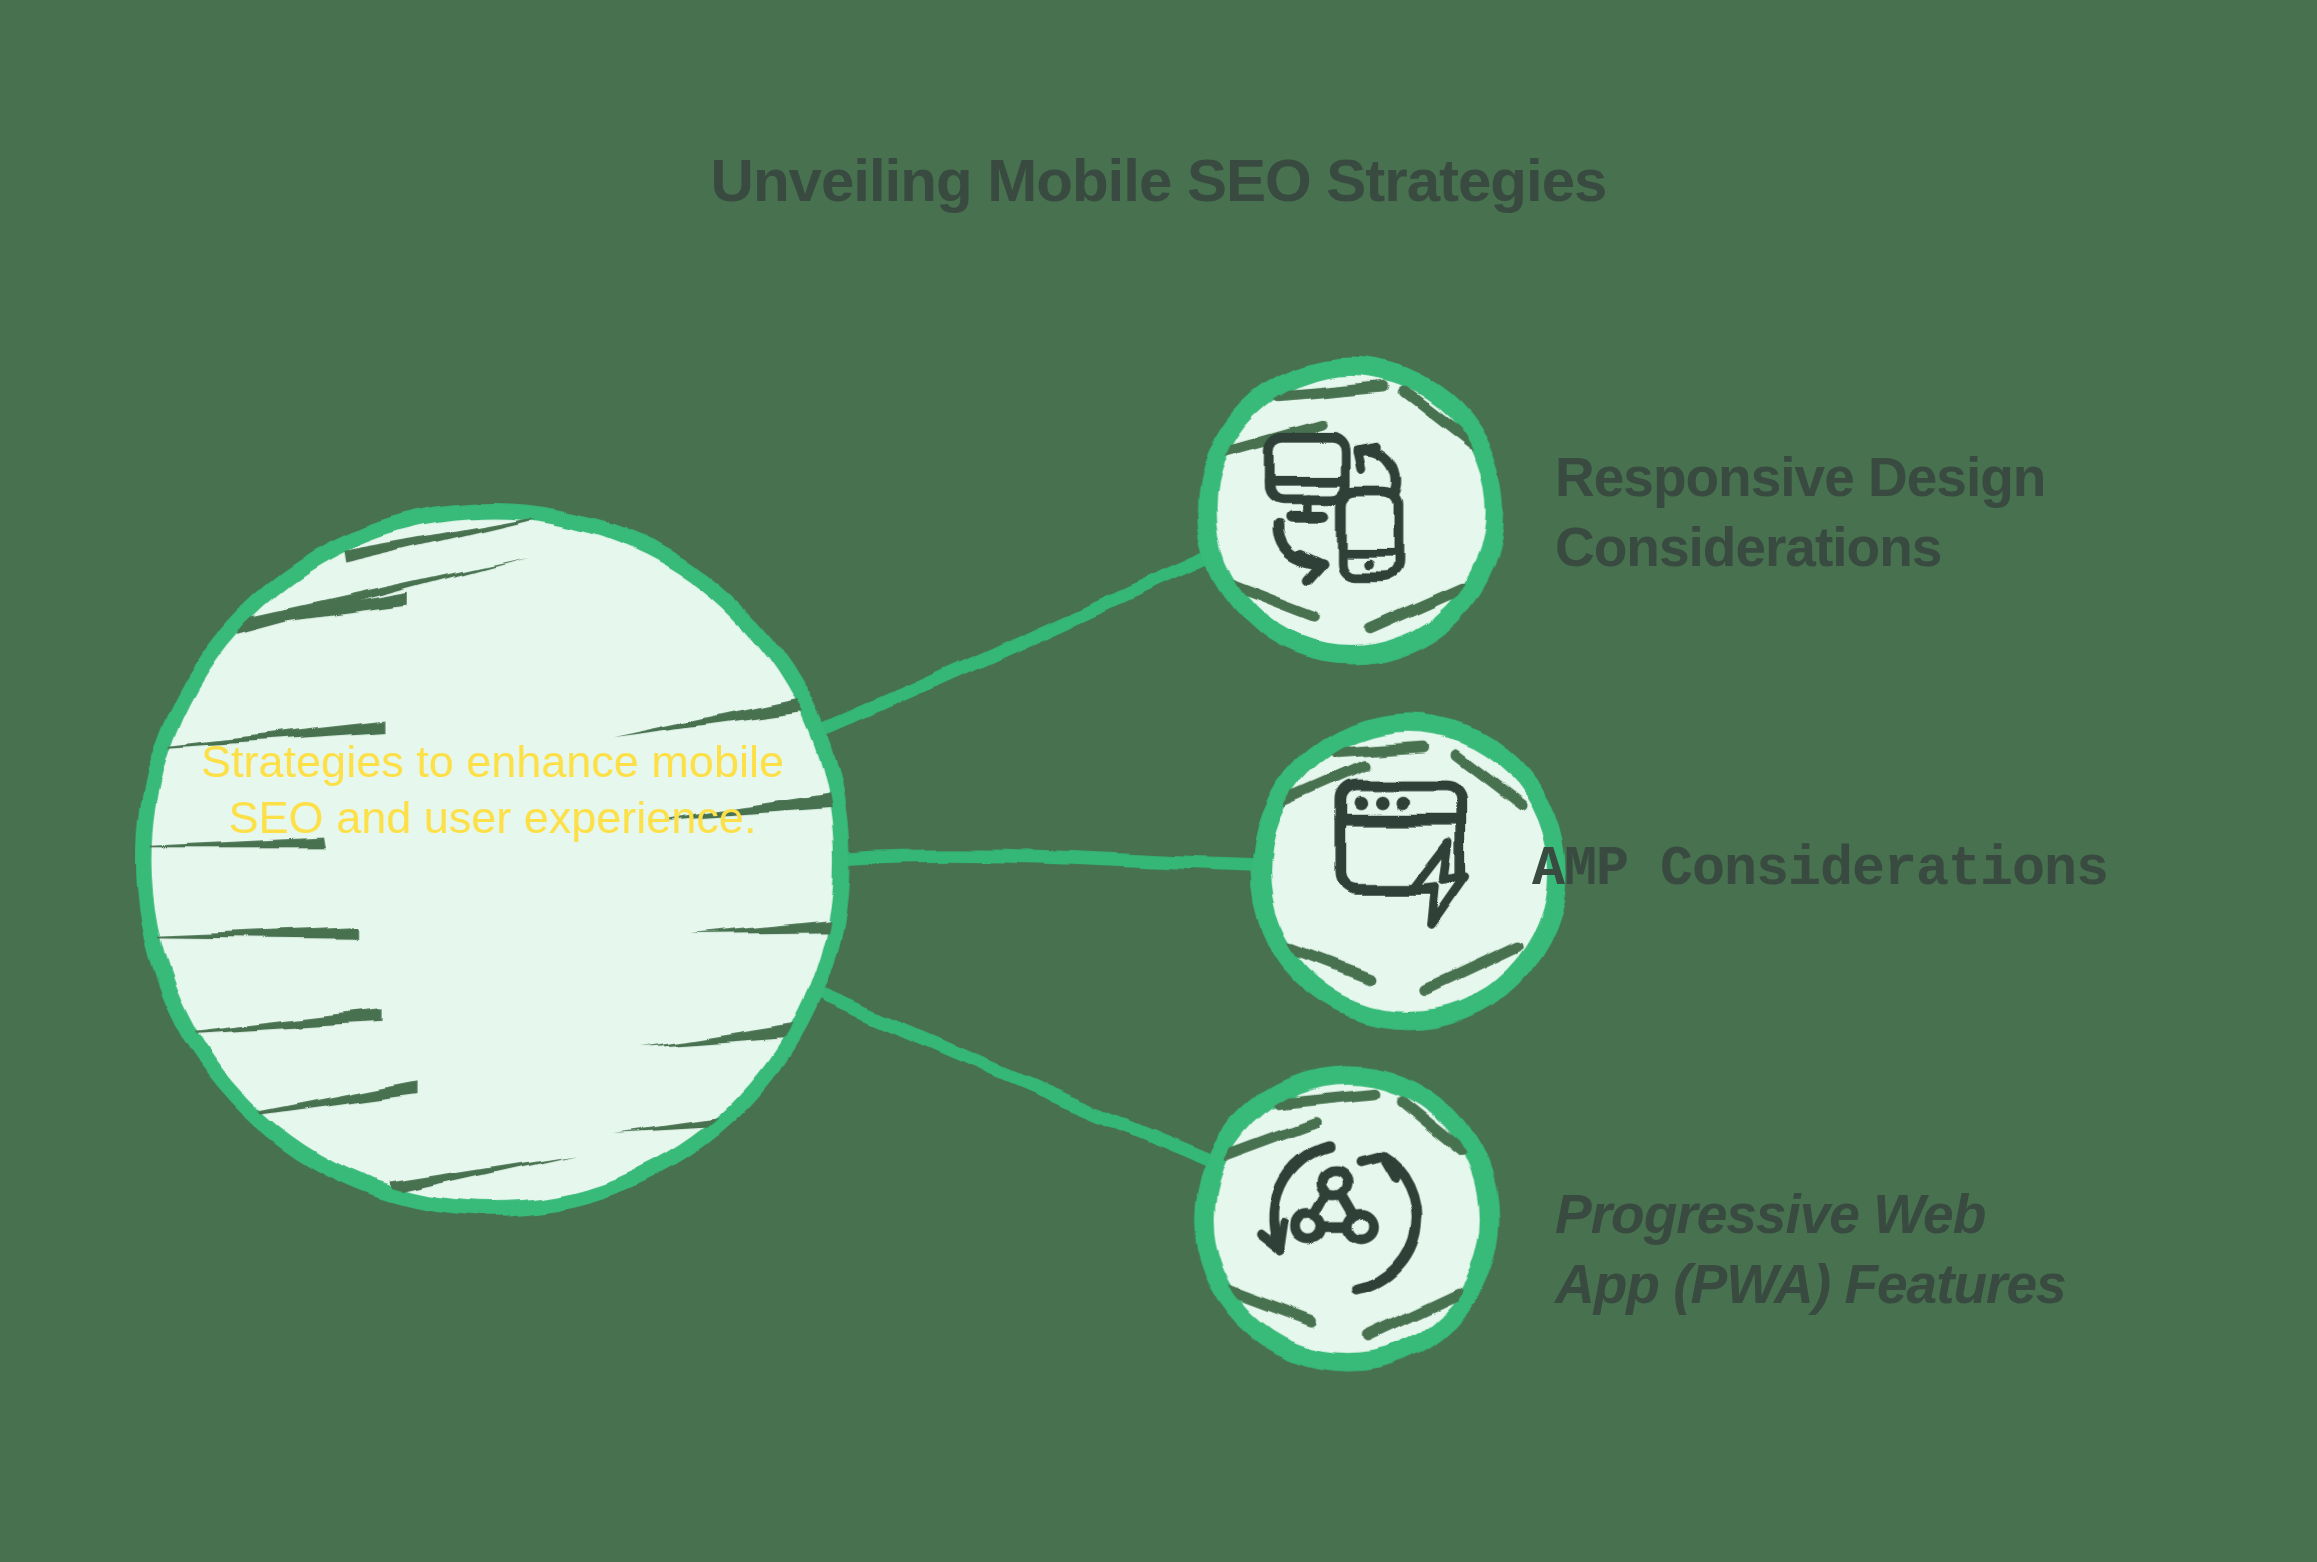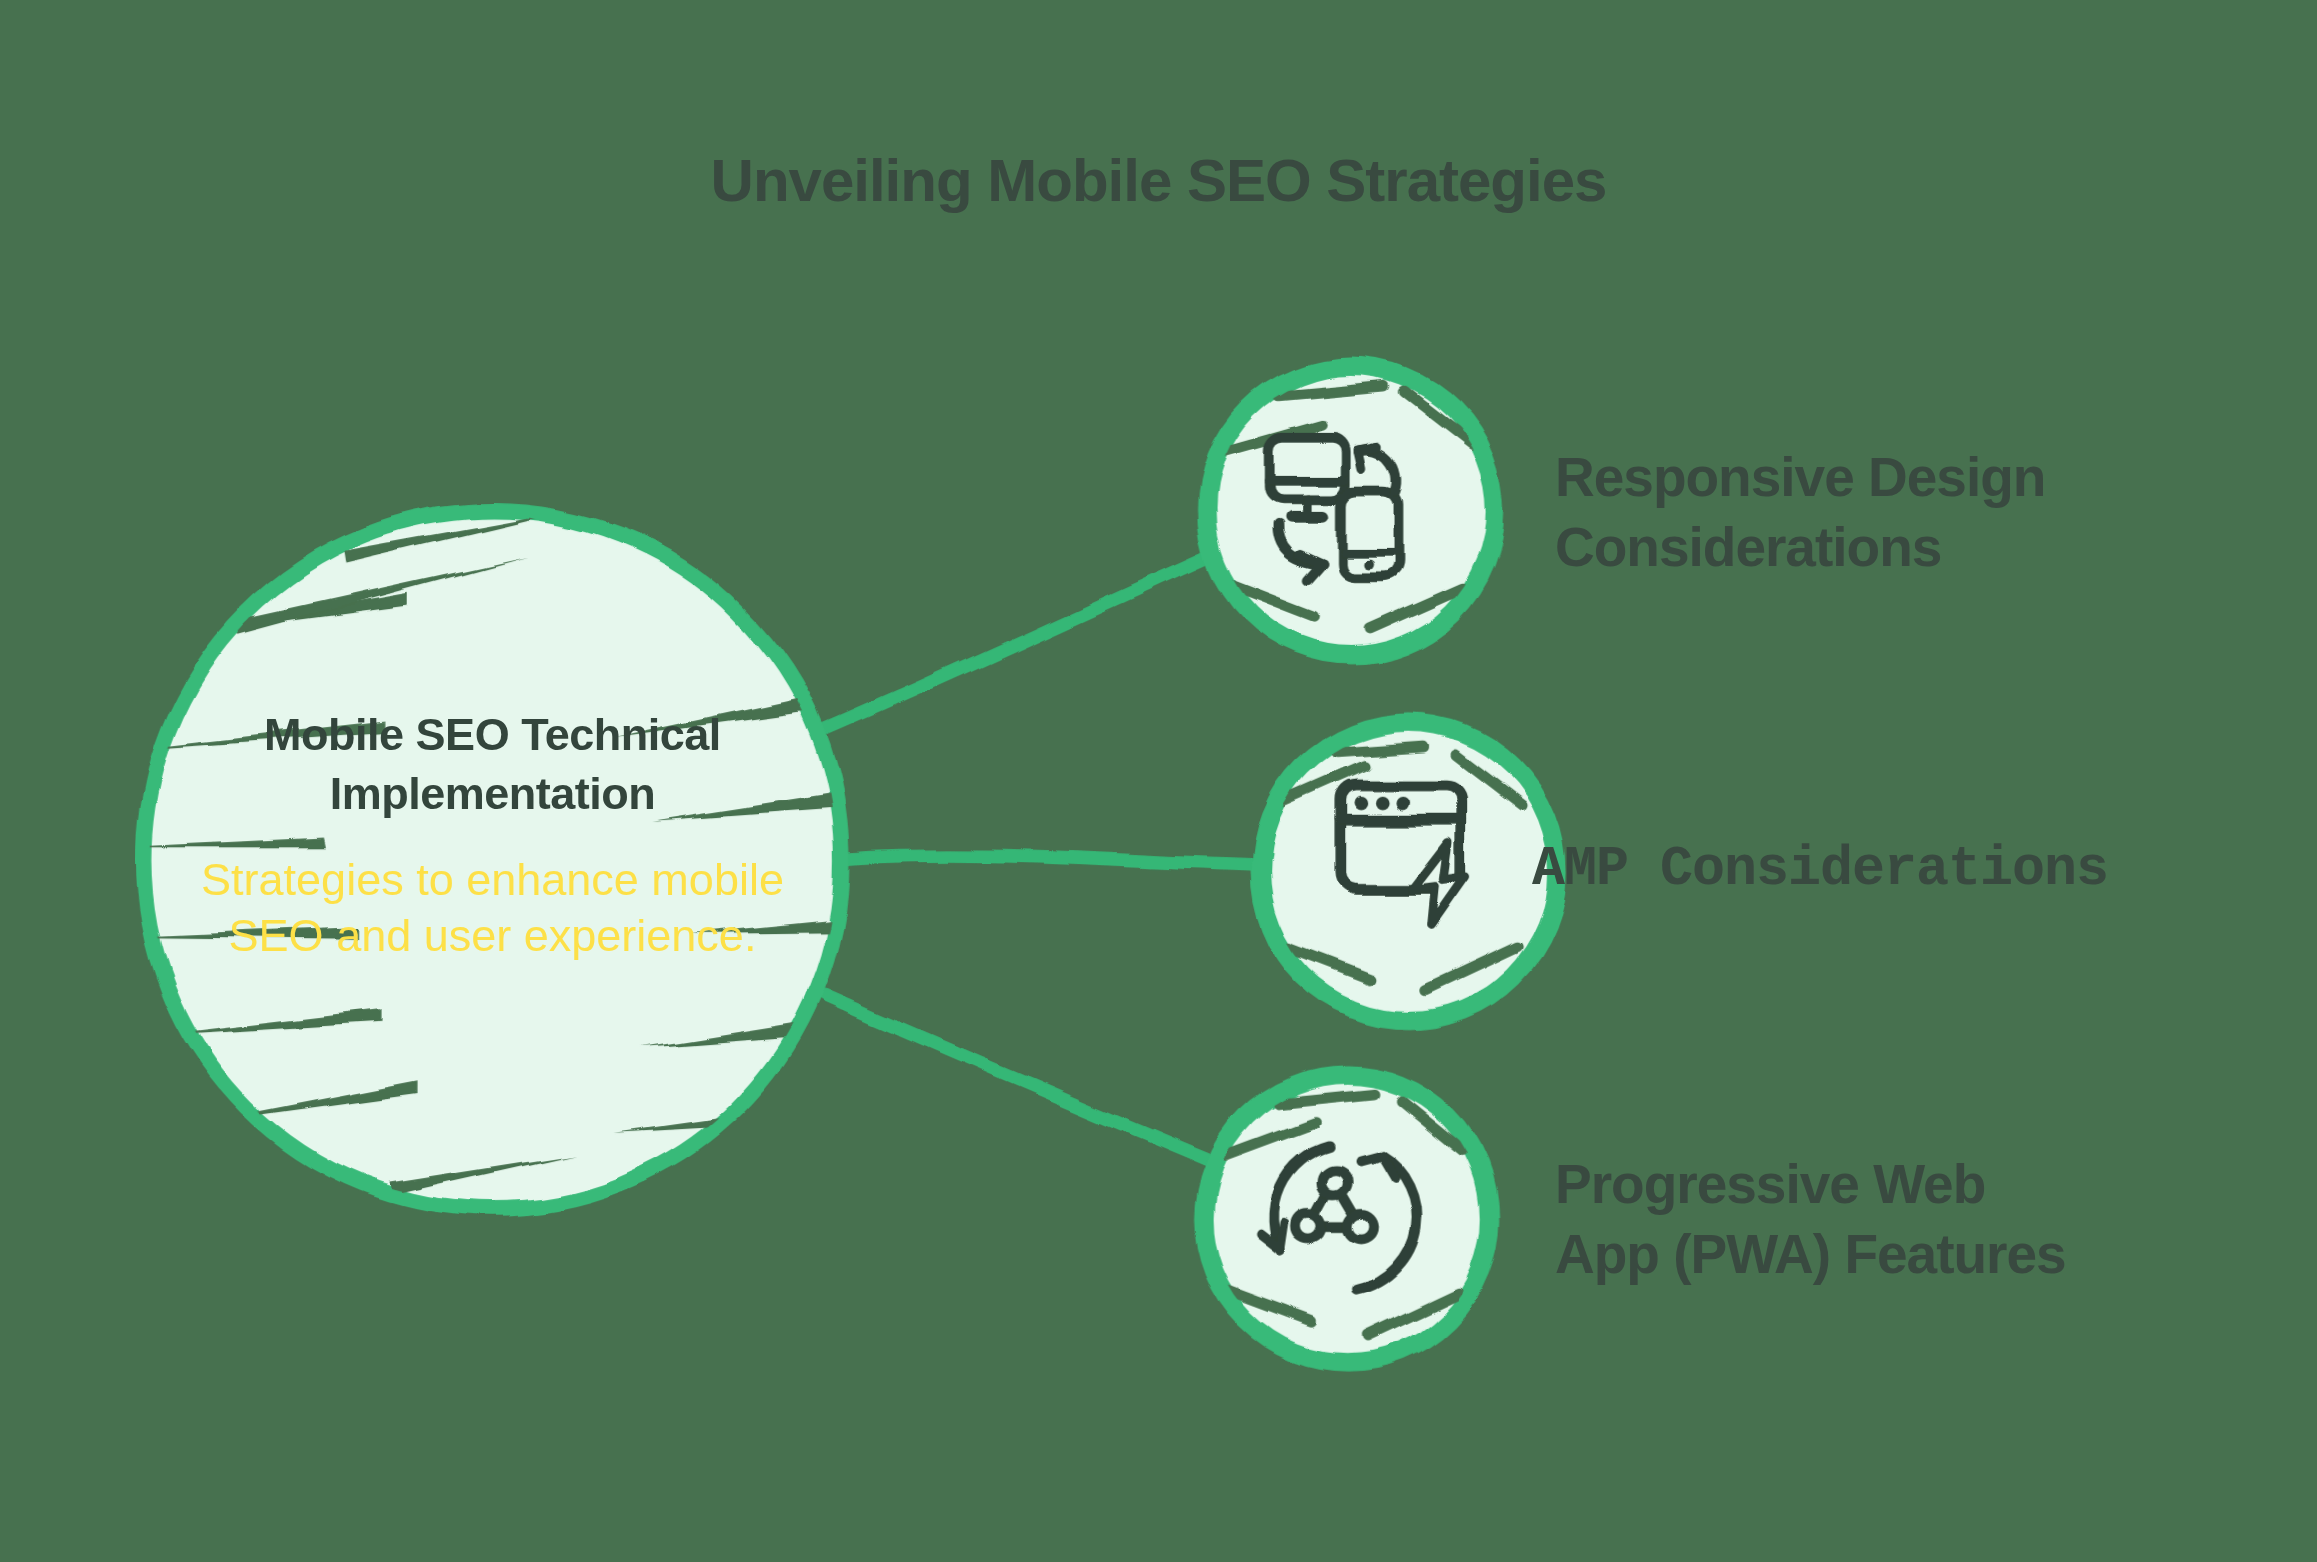--- a/index.html
+++ b/index.html
@@ -30,21 +30,21 @@
     font-size:45px;line-height:56px;
     color:#fde047;
   }
   .node-label{
     position:absolute;
     font-size:55px;font-weight:bold;line-height:70px;letter-spacing:-1px;
     color:#394a40;
   }
   .node-label.n0{left:1555px;top:442px;width:566px;}
   .node-label.n1{left:1532px;top:835px;width:692px;font-family:Liberation Mono, monospace;}
-  .node-label.n2{left:1555px;top:1149px;width:546px;}
+  .node-label.n2{left:1555px;top:1179px;width:546px;font-style:italic;}
 </style>
 </head>
 <body>
 
 <div class="canvas">
 
   <svg class="diagram" viewBox="0 0 2376 1602" aria-hidden="true">
     <defs>
       <filter id="rough" x="-3%" y="-3%" width="106%" height="106%">
         <feTurbulence type="fractalNoise" baseFrequency="0.013" numOctaves="2" seed="7" result="n"></feTurbulence>
@@ -159,21 +159,20 @@
           <path d="M 12,72 A 75,75 0 0 0 34,-66" stroke-width="11"></path>
           <path d="M 34,-66 L 48,-42 M 34,-66 L 12,-60" stroke-width="10"></path>
         </g>
       </g>
     </g>
   </svg>
 
   <div class="title">Unveiling Mobile SEO Strategies</div>
 
   <div class="hub-text">
-    <div class="hub-title">Mobile SEO Technical Implementation</div>
     <div class="hub-desc">Strategies to enhance mobile SEO and user experience.</div>
   </div>
 
   <div class="node-label n0">Responsive Design Considerations</div>
   <div class="node-label n1">AMP Considerations</div>
   <div class="node-label n2">Progressive Web App (PWA) Features</div>
 
 </div>
 
 

